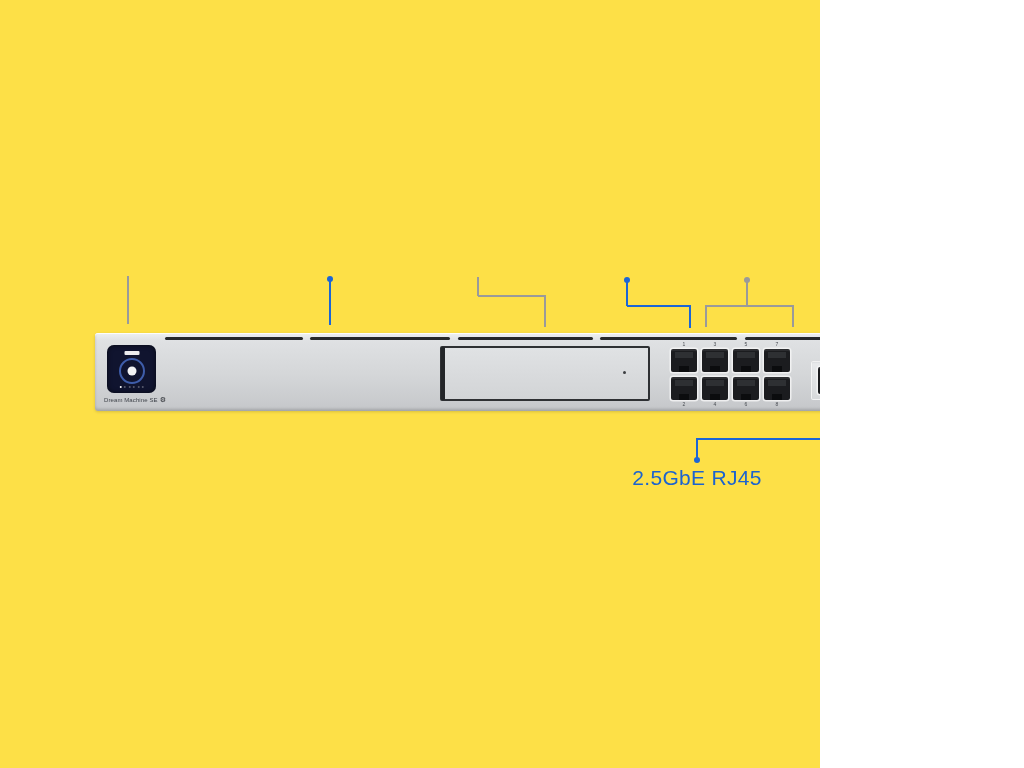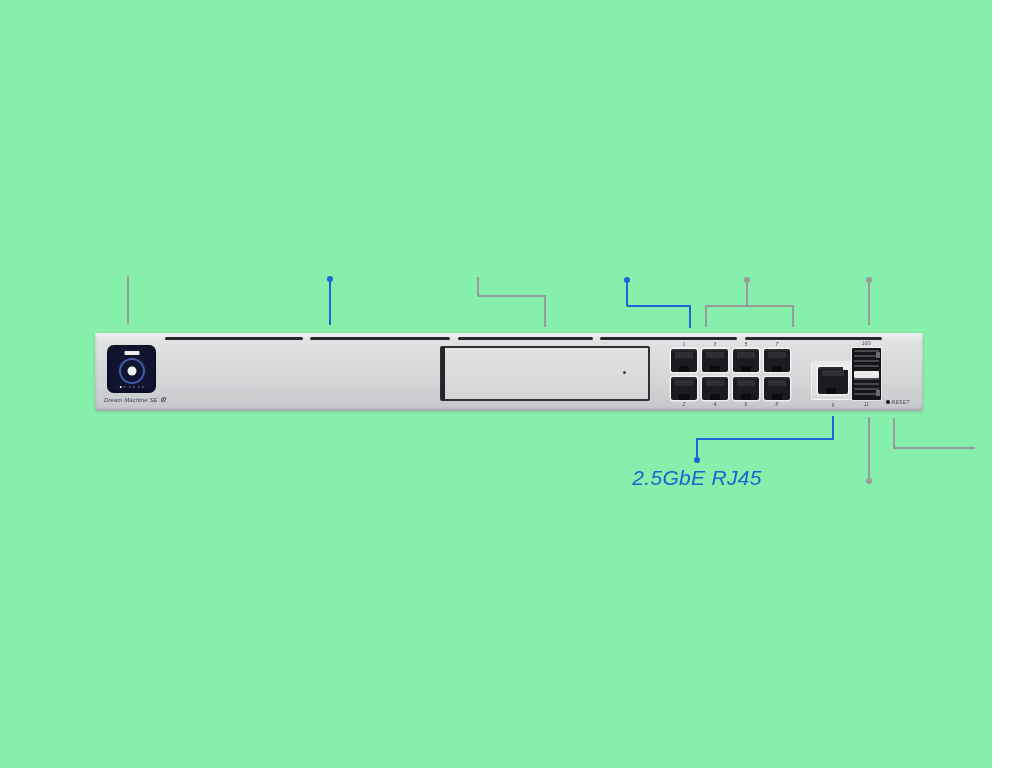--- a/index.html
+++ b/index.html
@@ -1,18 +1,18 @@
 <!DOCTYPE html>
 <html><head>
 <meta charset="utf-8">
 <style>
   html,body{margin:0;padding:0;}
   .canvas{
-    position:relative;width:992px;height:768px;background:#86efac;
-    overflow:hidden;font-family:"Liberation Sans", sans-serif;font-style:italic;
+    position:relative;width:820px;height:768px;background:#fde047;
+    overflow:hidden;font-family:"Liberation Sans", sans-serif;
   }
   
   .chassis{
     position:absolute;left:95px;top:333px;width:828px;height:78px;
     background:linear-gradient(180deg,#eef0f2 0%,#dfe1e3 10%,#d4d6d8 55%,#c5c7ca 100%);
     border-radius:3px;
     box-shadow:inset 0 1px 0 rgba(255,255,255,.85), inset 0 -2px 3px rgba(0,0,0,.18), 0 1px 3px rgba(0,0,0,.15);
   }
   .vent{position:absolute;top:4px;height:3px;background:#26282b;border-radius:1.5px;}
   .vent.v1{left:70px;width:138px;}

